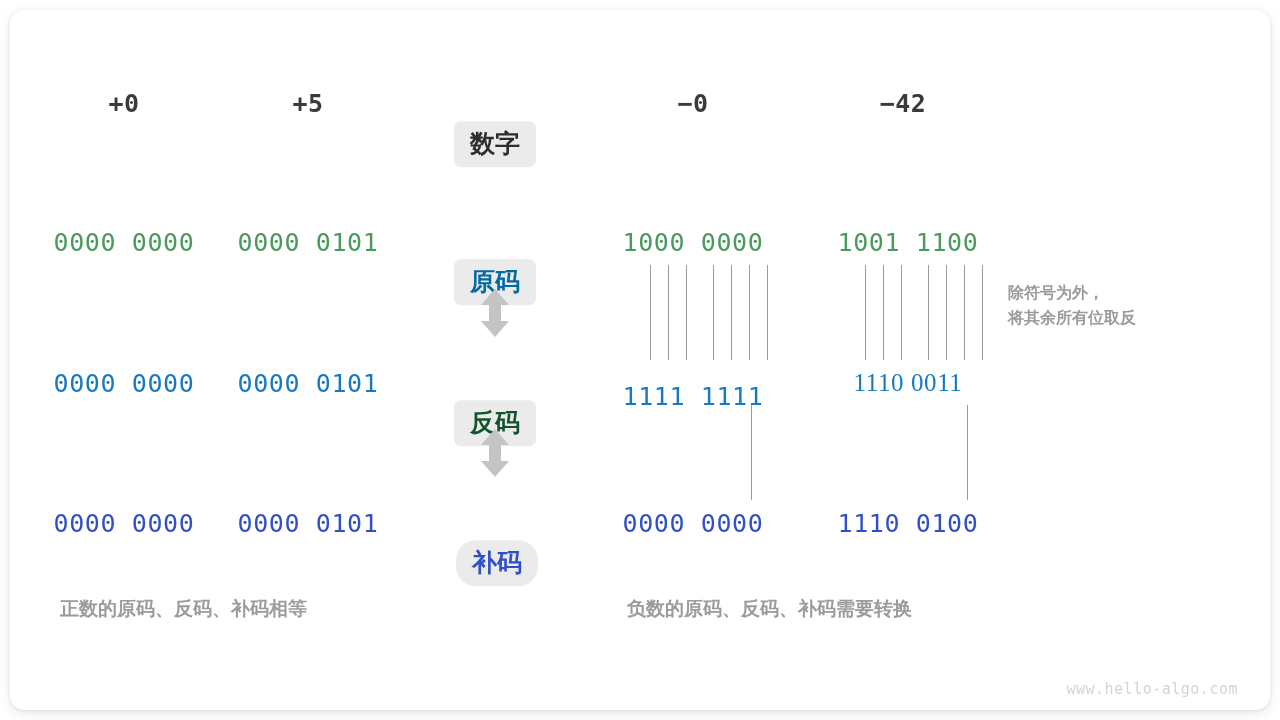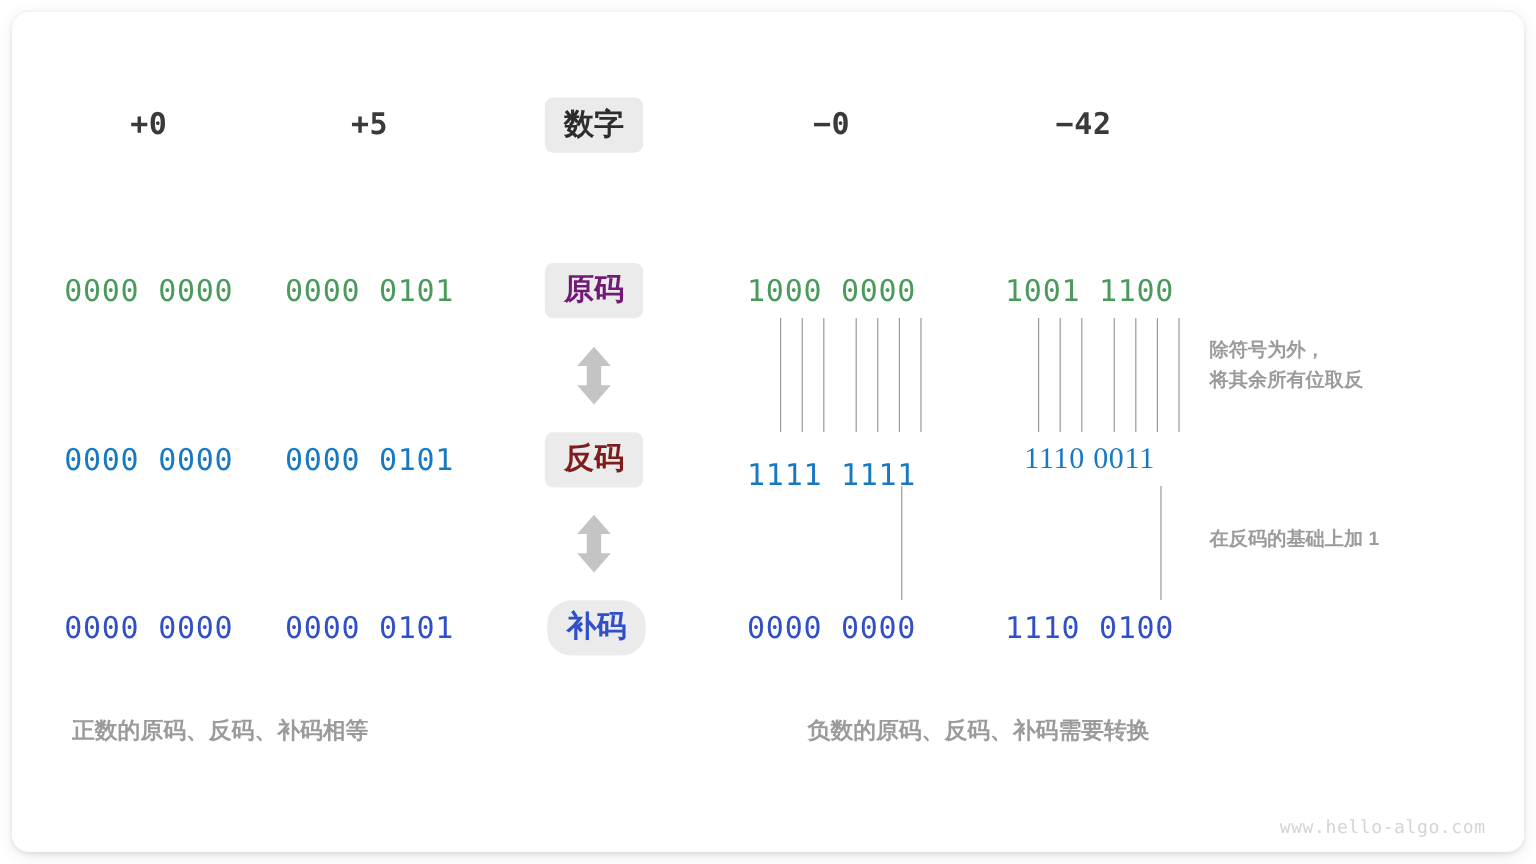--- a/index.html
+++ b/index.html
@@ -73,24 +73,25 @@
     position: absolute;
     transform: translate(-50%, -50%);
     background: #ebebeb;
     border-radius: 7px;
     padding: 9px 16px;
     font-size: 25px;
     font-weight: bold;
     line-height: 1.1;
     white-space: nowrap;
     text-align: center;
+    margin-top: 40px;
   }
   .chip.dark   { color: #2d2d2d; }
-  .chip.green  { color: #701a75; font-family: Liberation Serif, serif; }
-  .chip.blue   { color: #7f1d1d; }
+  .chip.green  { color: #0369a1; font-family: Liberation Serif, serif; }
+  .chip.blue   { color: #14532d; }
   .chip.indigo { color: #3150c8; border-radius: 20px; }
 
   
   .dblarrow {
     position: absolute;
     transform: translate(-50%, -50%);
     width: 34px;
     height: 52px;
   }
 
@@ -196,22 +197,21 @@
     <div class="vline" style="left:946px;  top:265px; height:95px;"></div>
     <div class="vline" style="left:964px;  top:265px; height:95px;"></div>
     <div class="vline" style="left:982px;  top:265px; height:95px;"></div>
 
     <div class="vline" style="left:751px;  top:405px; height:95px;"></div>
     <div class="vline" style="left:967px;  top:405px; height:95px;"></div>
 
     <div class="note" style="left:1008px; top:281px;">除符号为外，
 将其余所有位取反</div>
 
-    <div class="note" style="left:1008px; top:438px;">在反码的基础上加  1</div>
 
     <div class="caption" style="left:60px; top:596px;">正数的原码、反码、补码相等</div>
 
-    <div class="caption" style="left:627px; top:596px;margin-left:46px;">负数的原码、反码、补码需要转换</div>
+    <div class="caption" style="left:627px; top:596px;">负数的原码、反码、补码需要转换</div>
 
     <div class="watermark">www.hello-algo.com</div>
 
   </div>
 </div>
 
 </body></html>

